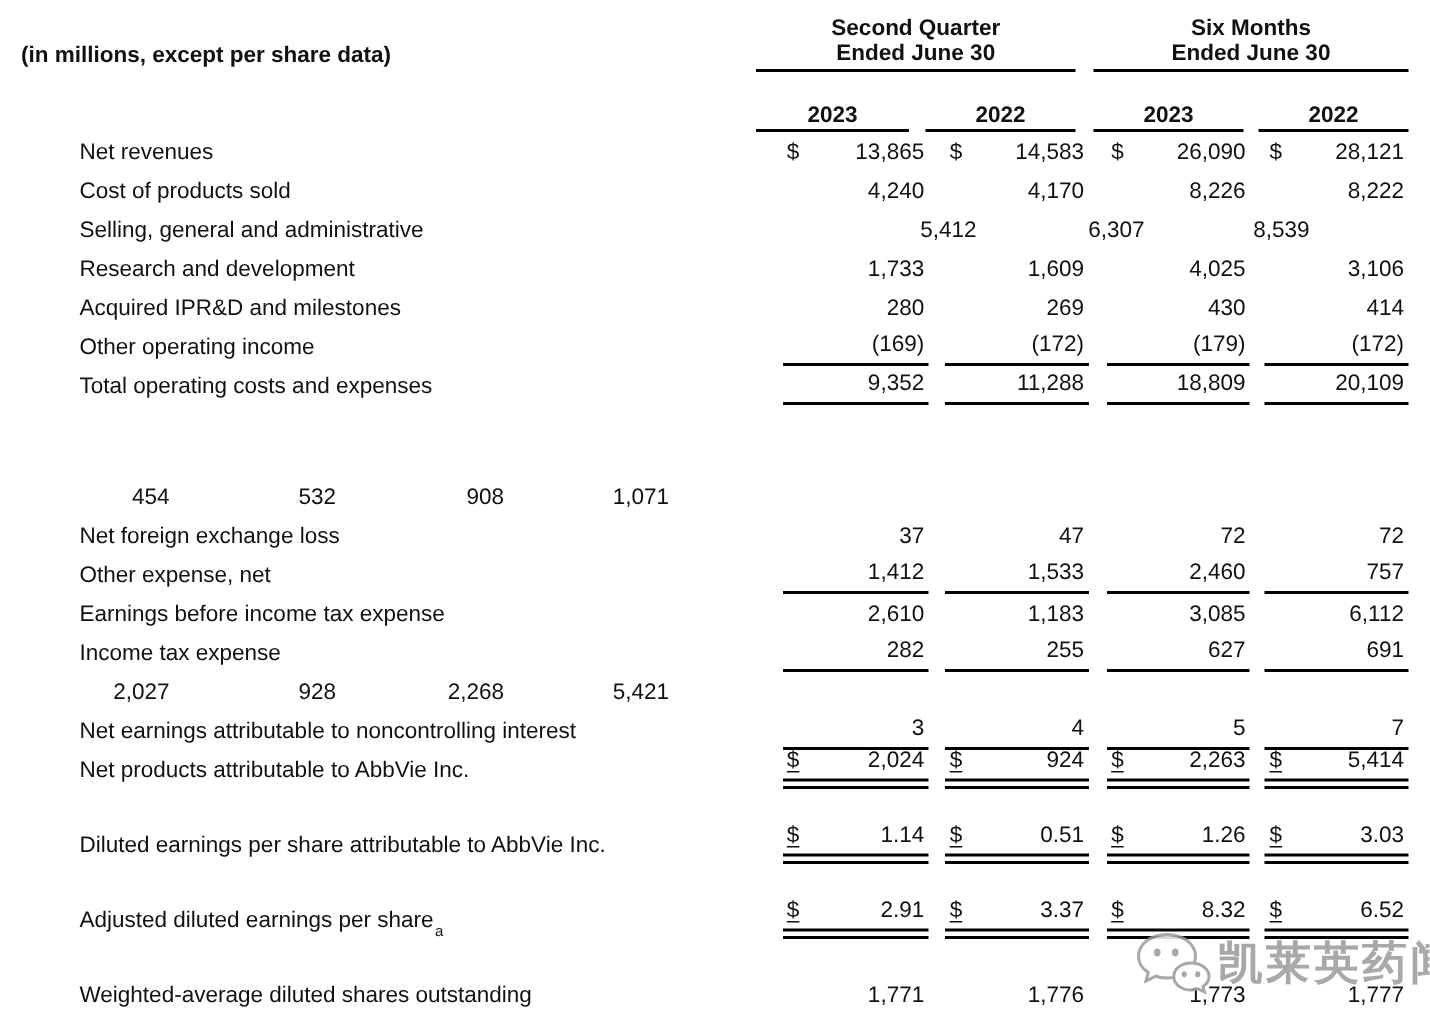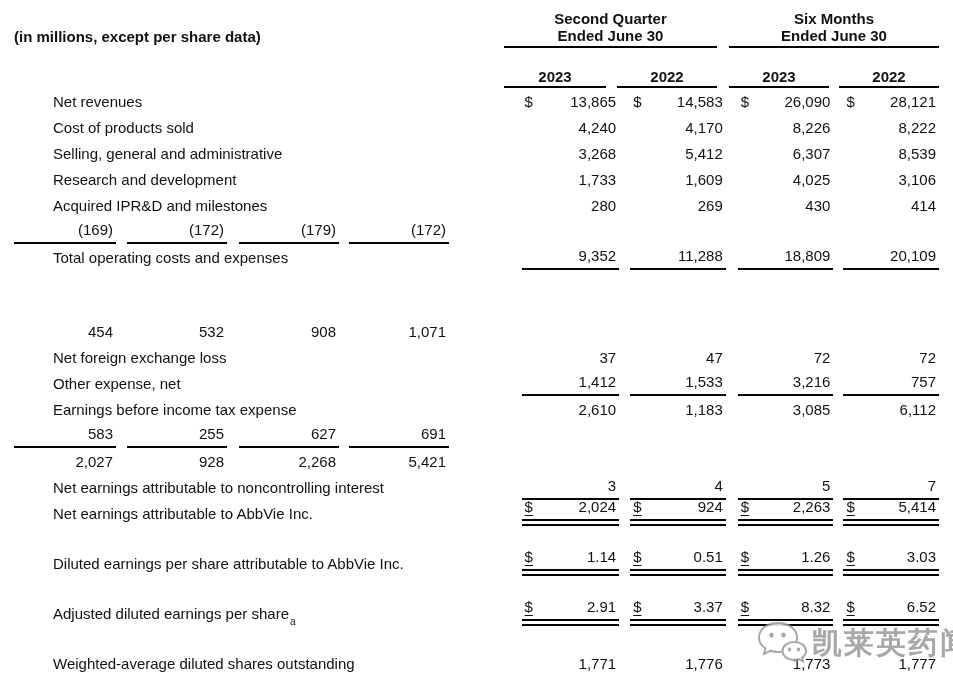--- a/index.html
+++ b/index.html
@@ -148,23 +148,20 @@
           <span class="num">8,226</span>
         </div>
         <div class="cell c3">
           <span class="num">8,222</span>
         </div>
       </div>
       <div class="row">
         <div class="label">
           <span>Selling, general and administrative</span>
         </div>
-        <div class="cell c0">
-          <span class="num">3,268</span>
-        </div>
         <div class="cell c1">
           <span class="num">5,412</span>
         </div>
         <div class="cell c2">
           <span class="num">6,307</span>
         </div>
         <div class="cell c3">
           <span class="num">8,539</span>
         </div>
       </div>
@@ -196,20 +193,23 @@
           <span class="num">269</span>
         </div>
         <div class="cell c2">
           <span class="num">430</span>
         </div>
         <div class="cell c3">
           <span class="num">414</span>
         </div>
       </div>
       <div class="row">
+        <div class="label">
+          <span>Other operating income</span>
+        </div>
         <div class="cell c0 rule-s">
           <span class="num">(169)</span>
         </div>
         <div class="cell c1 rule-s">
           <span class="num">(172)</span>
         </div>
         <div class="cell c2 rule-s">
           <span class="num">(179)</span>
         </div>
         <div class="cell c3 rule-s">
@@ -270,21 +270,21 @@
         <div class="label">
           <span>Other expense, net</span>
         </div>
         <div class="cell c0 rule-s">
           <span class="num">1,412</span>
         </div>
         <div class="cell c1 rule-s">
           <span class="num">1,533</span>
         </div>
         <div class="cell c2 rule-s">
-          <span class="num">3,216</span>
+          <span class="num">2,460</span>
         </div>
         <div class="cell c3 rule-s">
           <span class="num">757</span>
         </div>
       </div>
       <div class="row">
         <div class="label">
           <span>Earnings before income tax expense</span>
         </div>
         <div class="cell c0">
@@ -294,22 +294,25 @@
           <span class="num">1,183</span>
         </div>
         <div class="cell c2">
           <span class="num">3,085</span>
         </div>
         <div class="cell c3">
           <span class="num">6,112</span>
         </div>
       </div>
       <div class="row">
+        <div class="label">
+          <span>Income tax expense</span>
+        </div>
         <div class="cell c0 rule-s">
-          <span class="num">583</span>
+          <span class="num">282</span>
         </div>
         <div class="cell c1 rule-s">
           <span class="num">255</span>
         </div>
         <div class="cell c2 rule-s">
           <span class="num">627</span>
         </div>
         <div class="cell c3 rule-s">
           <span class="num">691</span>
         </div>
@@ -340,21 +343,21 @@
         </div>
         <div class="cell c2 rule-s">
           <span class="num">5</span>
         </div>
         <div class="cell c3 rule-s">
           <span class="num">7</span>
         </div>
       </div>
       <div class="row">
         <div class="label">
-          <span>Net earnings attributable to AbbVie Inc.</span>
+          <span>Net products attributable to AbbVie Inc.</span>
         </div>
         <div class="cell c0 rule-d">
           <span class="dollar du">$</span>
           <span class="num">2,024</span>
         </div>
         <div class="cell c1 rule-d">
           <span class="dollar du">$</span>
           <span class="num">924</span>
         </div>
         <div class="cell c2 rule-d">

